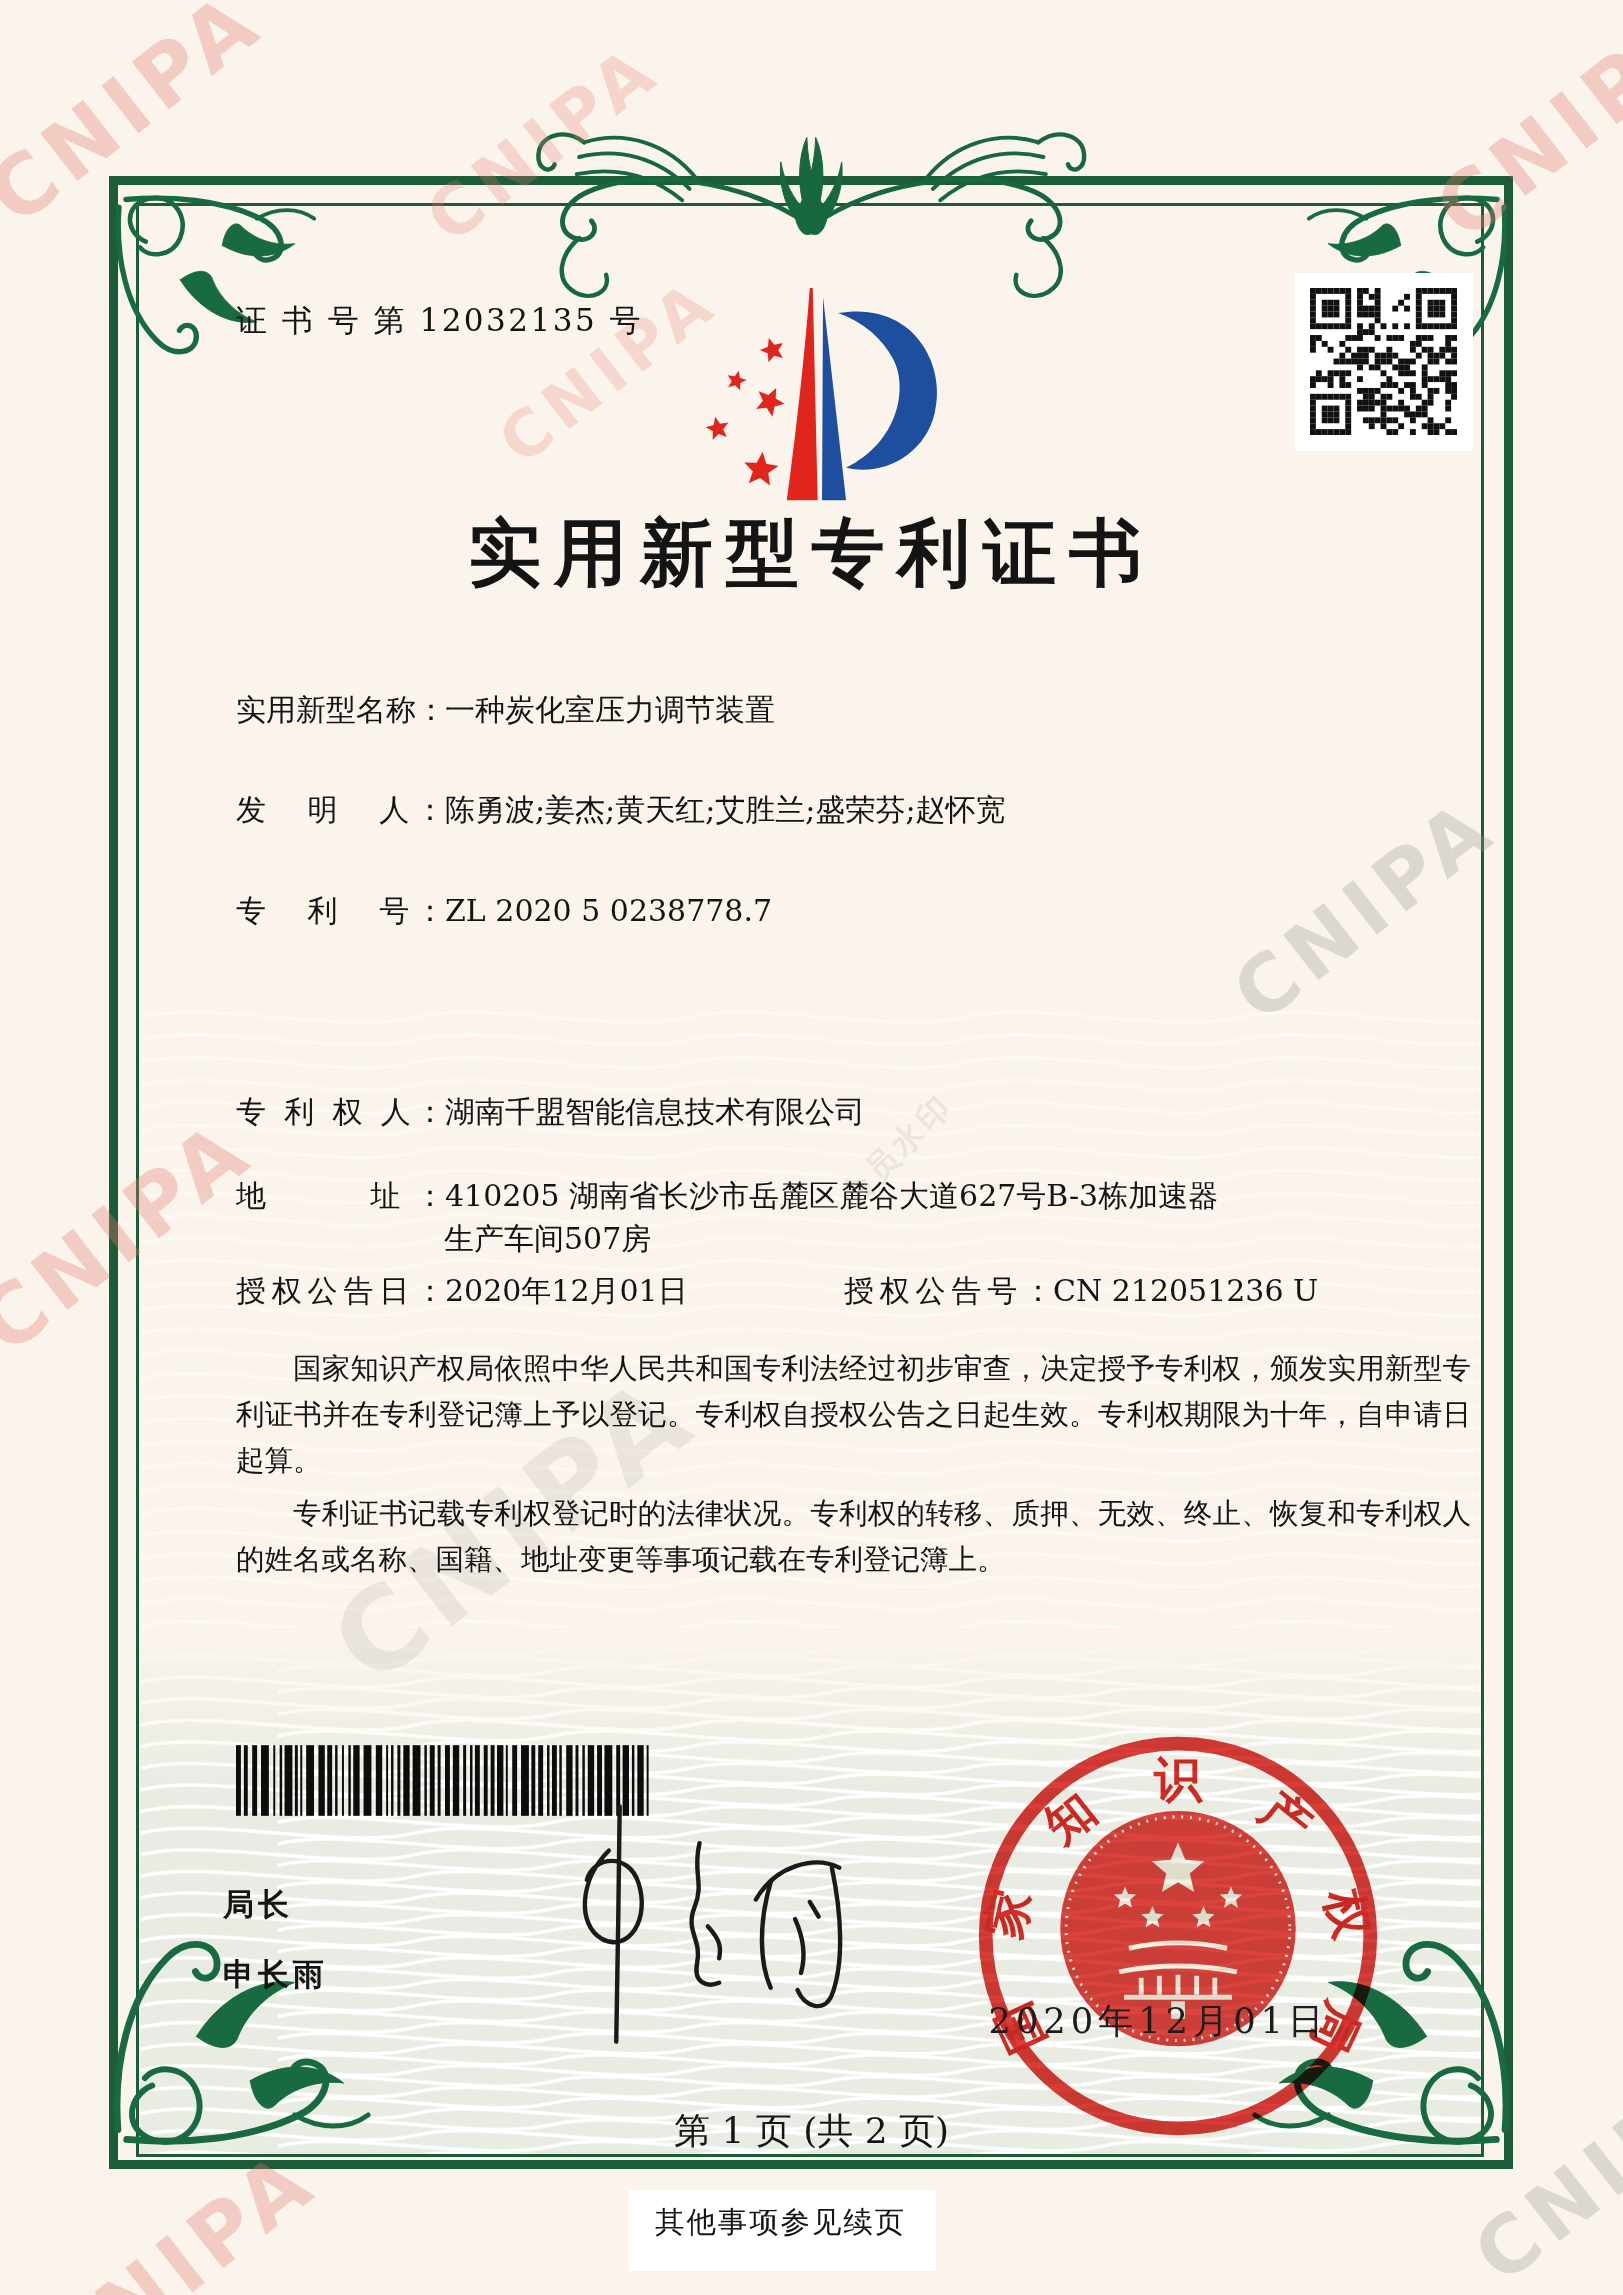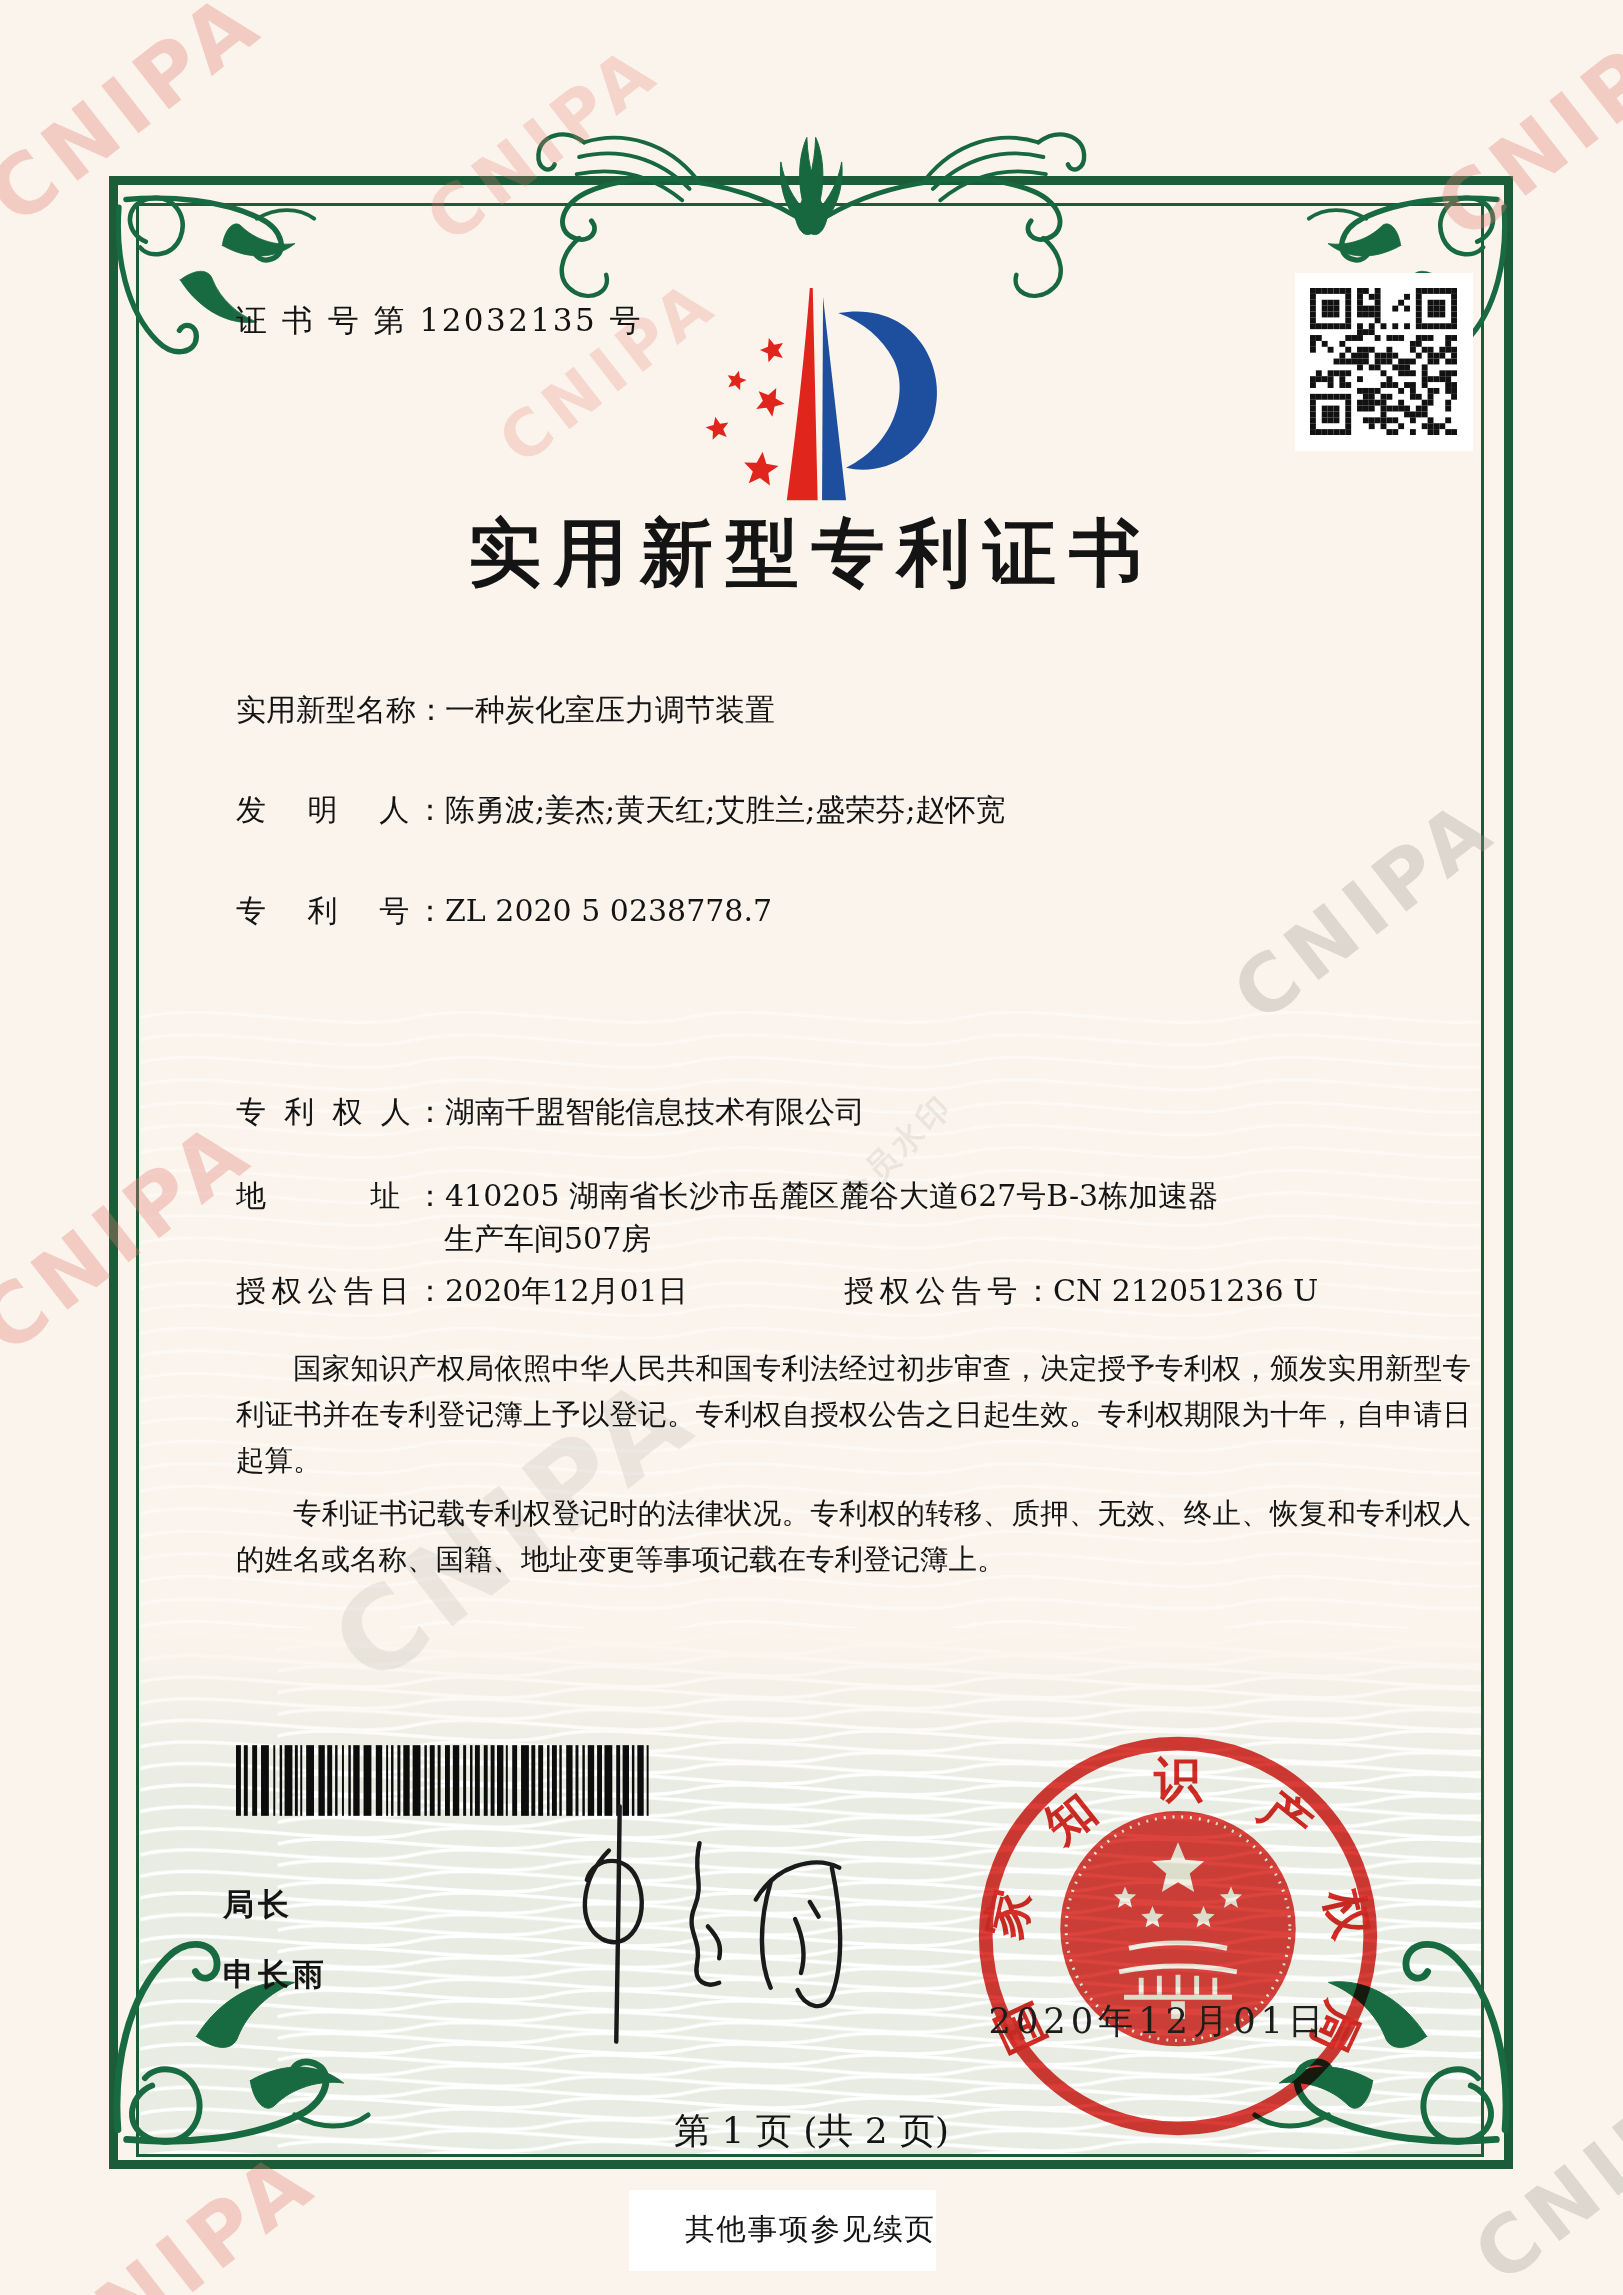--- a/index.html
+++ b/index.html
@@ -36,21 +36,21 @@
 
   .paras{position:absolute;left:236px;top:1346px;width:1235px;font-size:28.5px;line-height:46px;
          text-align:justify;z-index:5;}
   .paras p{margin:0;text-indent:2em;}
   .paras p + p{margin-top:7px;}
 
   .director{position:absolute;left:223px;font-family:"DejaVu Sans","Liberation Sans",sans-serif;
             font-weight:700;font-size:31px;letter-spacing:3.9px;z-index:5;}
   .footer{position:absolute;left:566px;top:2107px;width:491px;text-align:center;font-size:36px;z-index:5;}
   .band{position:absolute;left:629px;top:2190px;width:307px;height:81px;background:#ffffff;z-index:5;}
-  .band-text{margin-top:20px;text-align:right;font-size:29.4px;letter-spacing:2px;}
+  .band-text{margin-top:13px;text-align:left;font-size:29.4px;letter-spacing:2px;padding-left:26px;}
 
   .seal{position:absolute;left:957px;top:1703px;z-index:6;mix-blend-mode:multiply;opacity:.95;}
   .seal-ch{font-family:"DejaVu Serif","Liberation Serif",serif;font-weight:700;font-size:98px;
            fill:#d6201a;text-anchor:middle;}
   .seal-date{font-family:"DejaVu Serif","Liberation Serif",serif;font-size:72px;fill:#111;
              text-anchor:middle;letter-spacing:10px;}
   .decor{position:absolute;left:0;top:0;z-index:3;pointer-events:none;}
   .sig{position:absolute;left:432px;top:1777px;z-index:5;}
 </style>
 </head>

